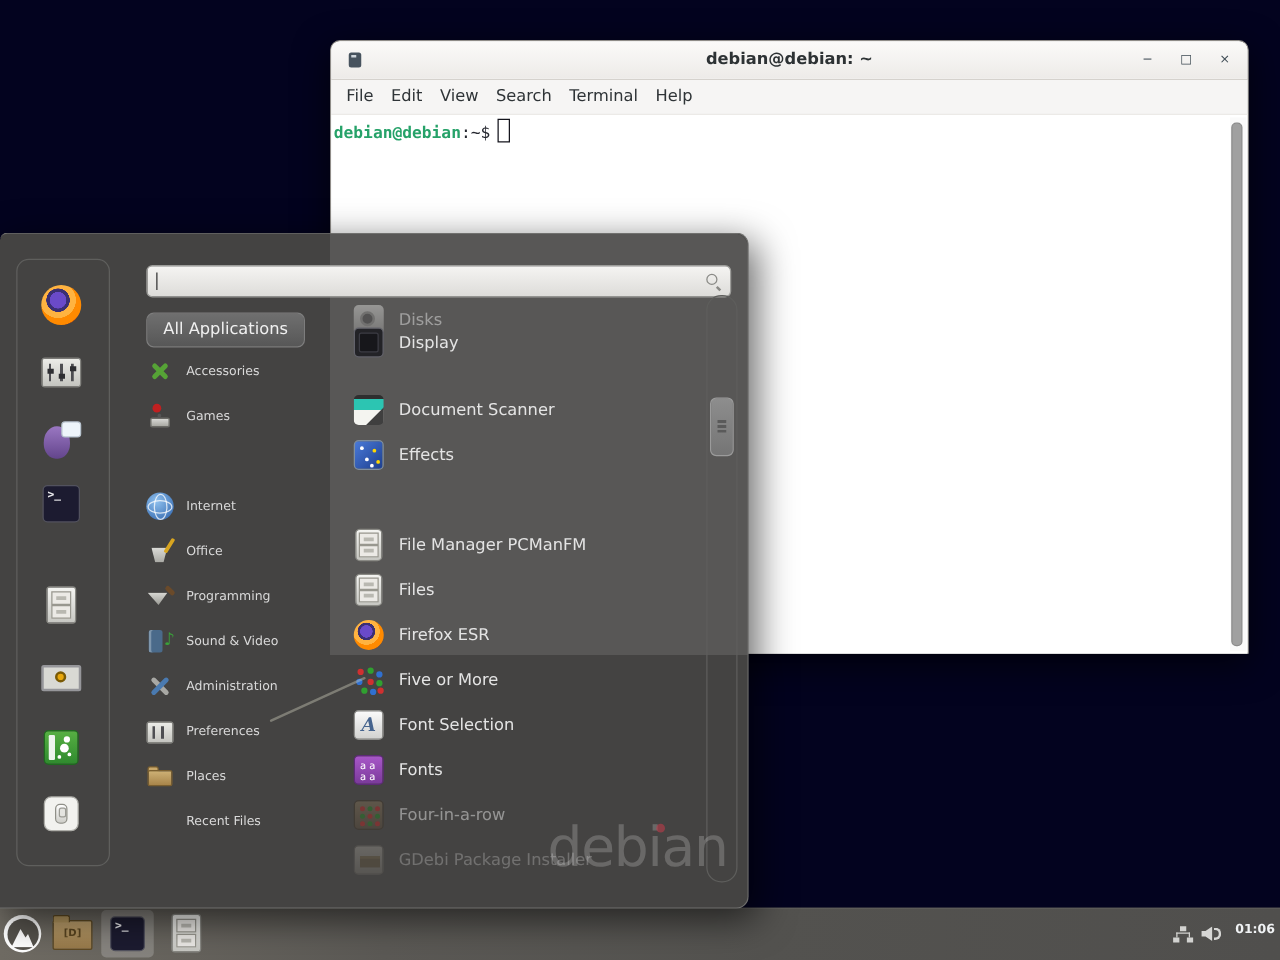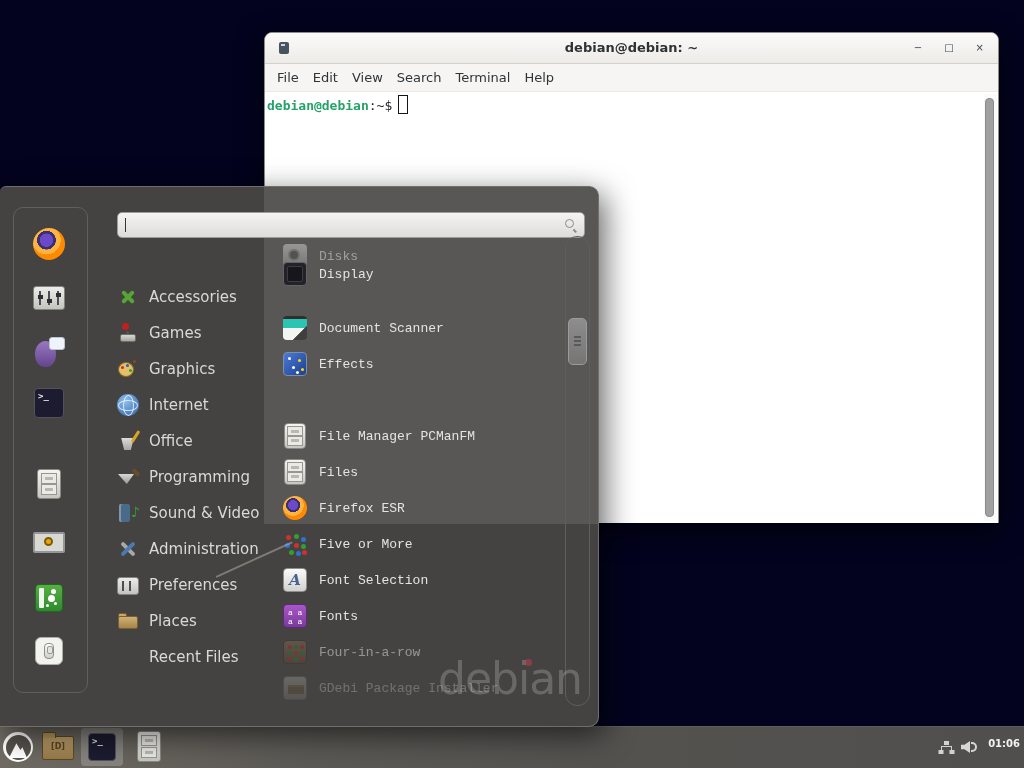--- a/index.html
+++ b/index.html
@@ -85,21 +85,21 @@
   .f-power::before{content:'';position:absolute;left:8px;top:5px;width:10px;height:16px;
     background:linear-gradient(#fdfdfd,#cfcfca);border:1px solid #8f8f88;border-radius:4px;box-sizing:border-box;}
   .f-power::after{content:'';position:absolute;left:11px;top:8px;width:4px;height:6px;background:#e4e4e0;
     border:1px solid #9a9a94;border-radius:2px;}
 
   .m-allapps{left:117px;top:63px;width:127px;height:28px;border-radius:6px;
     background:linear-gradient(#6f6f6f,#575757);border:1px solid #7d7d7d;box-sizing:border-box;
     font-size:13px;color:#f0f0f0;text-align:center;line-height:26px;}
 
   .cat{left:117px;width:168px;height:36px;display:flex;align-items:center;gap:10px;}
-  .cl{font-size:15px;color:#d9d9d9;white-space:nowrap;}
+  .cl{font-size:10px;color:#d9d9d9;white-space:nowrap;}
   .ci{width:22px;height:22px;position:relative;flex:none;}
   .ci-acc::before,.ci-acc::after{content:'';position:absolute;left:3px;top:9px;width:16px;height:4px;
     background:#56a336;border-radius:2px;}
   .ci-acc::before{transform:rotate(45deg);} .ci-acc::after{transform:rotate(-45deg);}
   .ci-games::before{content:'';position:absolute;left:3px;bottom:2px;width:16px;height:8px;
     background:linear-gradient(#d8d8d4,#a8a8a2);border:1px solid #6f6f6a;border-radius:2px;box-sizing:border-box;}
   .ci-games::after{content:'';position:absolute;left:5px;top:1px;width:7px;height:7px;border-radius:50%;
     background:#c02020;box-shadow:2px 6px 0 -2px #555;}
   .ci-graphics::before{content:'';position:absolute;left:1px;top:4px;width:16px;height:15px;border-radius:50%;
     background:#e4c06a;border:1px solid #8a6a20;box-sizing:border-box;}
@@ -126,21 +126,21 @@
   .ci-admin::after{background:#4a7ab0;transform:rotate(-45deg);}
   .ci-pref{background:linear-gradient(#ecece8,#c4c4bf);border:1px solid #83837f;border-radius:3px;
     box-sizing:border-box;height:18px !important;margin-top:2px;}
   .ci-pref::before{content:'';position:absolute;left:4px;right:4px;top:3px;bottom:3px;
     background:repeating-linear-gradient(90deg,#4e4e52 0 2px,transparent 2px 7px);}
   .ci-places::before{content:'';position:absolute;left:1px;top:3px;width:9px;height:5px;
     background:#c9a86a;border:1px solid #7a5f30;border-radius:2px 2px 0 0;box-sizing:border-box;}
   .ci-places::after{content:'';position:absolute;left:1px;top:6px;width:20px;height:13px;
     background:linear-gradient(#cdb075,#a8854a);border:1px solid #7a5f30;border-radius:2px;box-sizing:border-box;}
 
-  .app{left:283px;width:278px;height:36px;display:flex;align-items:center;gap:12px;font-family:Liberation Mono, monospace;}
+  .app{left:283px;width:278px;height:36px;display:flex;align-items:center;gap:12px;}
   .al{font-size:13px;color:#e4e4e4;white-space:nowrap;}
   .faded{opacity:.5;} .very-faded{opacity:.28;}
   .ai{width:24px;height:24px;position:relative;flex:none;border-radius:4px;box-sizing:border-box;}
   .ai-disks{background:linear-gradient(#d6d6d4,#939391);border:1px solid #77777
 5;}
   .ai-disks::after{content:'';position:absolute;left:5px;top:5px;width:12px;height:12px;border-radius:50%;
     background:#4f4f4f;border:2px solid #8a8a88;box-sizing:border-box;}
   .ai-display{background:#232327;border:1px solid #62626a;}
   .ai-display::after{content:'';position:absolute;left:3px;top:3px;right:3px;bottom:3px;
     background:#17171b;border:1px solid #3c3c44;border-radius:2px;}
@@ -263,32 +263,29 @@
     <div class="fav f-panel"></div>
     <div class="fav f-pidgin"></div>
     <div class="fav termicon f-term">
         <span class="tg">&gt;_</span>
       </div>
     <div class="fav cabinet f-cab"></div>
     <div class="fav f-lock"></div>
     <div class="fav f-logout"></div>
     <div class="fav f-power"></div>
 
+    <div class="m-allapps">All Applications</div>
 
     <div class="cat" style="top:92px">
         <span class="ci ci-acc"></span>
         <span class="cl">Accessories</span>
       </div>
     <div class="cat" style="top:128px">
         <span class="ci ci-games"></span>
         <span class="cl">Games</span>
-      </div>
-    <div class="cat" style="top:164px">
-        <span class="ci ci-graphics"></span>
-        <span class="cl">Graphics</span>
       </div>
     <div class="cat" style="top:200px">
         <span class="ci ci-internet"></span>
         <span class="cl">Internet</span>
       </div>
     <div class="cat" style="top:236px">
         <span class="ci ci-office"></span>
         <span class="cl">Office</span>
       </div>
     <div class="cat" style="top:272px">

